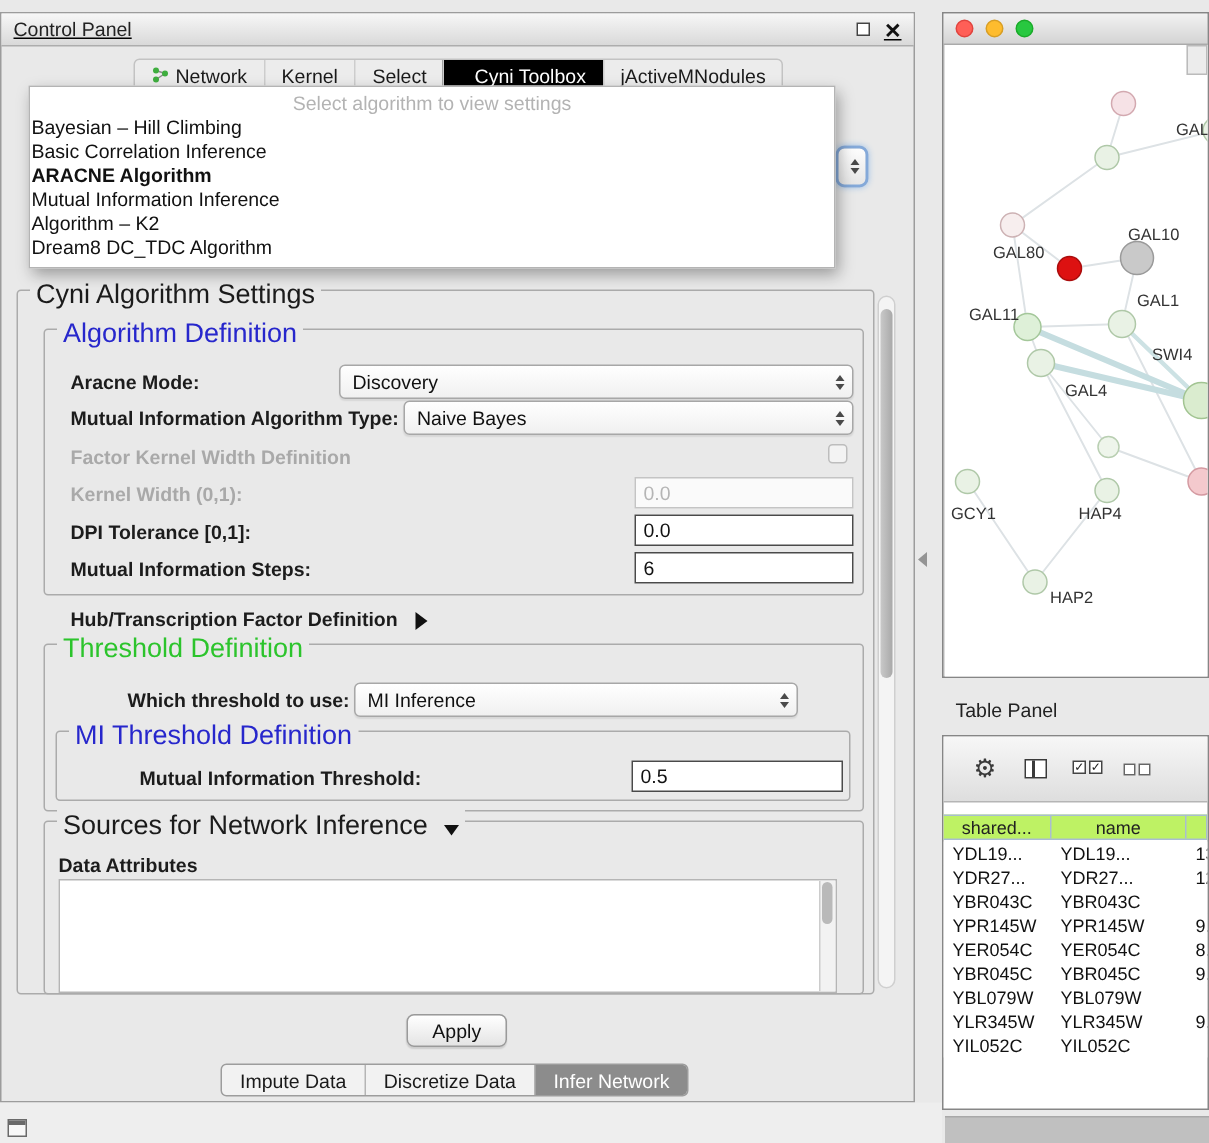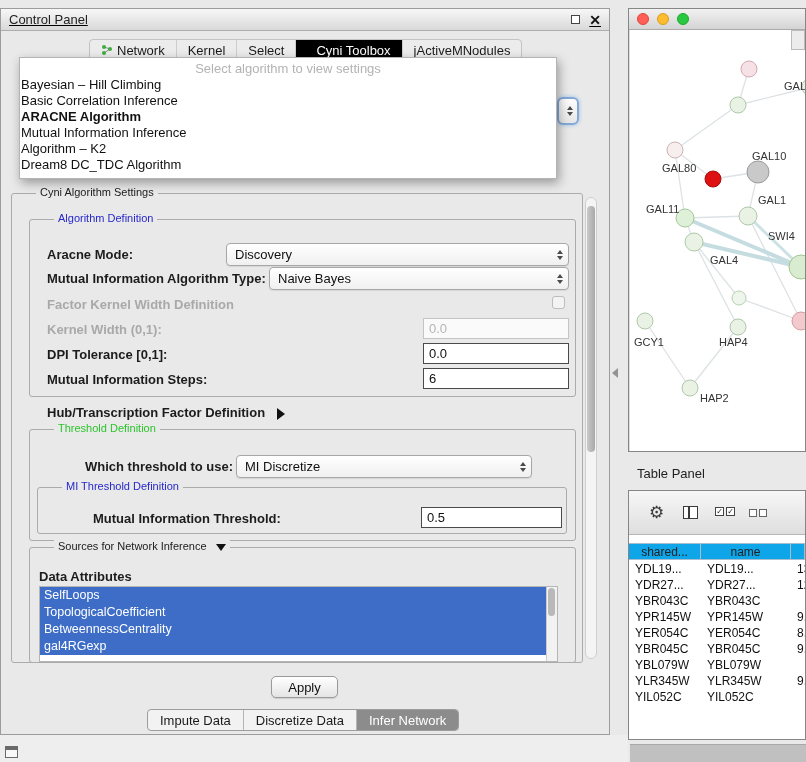--- a/index.html
+++ b/index.html
@@ -23,21 +23,21 @@
   
   .popup { position:absolute; left:18px; top:48px; width:538px; background:#fff; border:1px solid #b4b4b4; box-shadow:2px 4px 10px rgba(0,0,0,0.35); padding:2px 0 5px 0; z-index:50; }
   .popup-placeholder { text-align:center; color:#b3b3b3; font-size:13px; height:17px; line-height:17px; }
   .popup-item { font-size:13px; color:#111; height:16px; line-height:16px; padding-left:1px; white-space:nowrap; }
   .popup-item.selected { font-weight:bold; }
 
   .combo-fragment { position:absolute; left:556px; top:88px; width:22px; height:28px; background:linear-gradient(#fdfdfd,#e6e6e6); border:2px solid #84a9d9; border-radius:6px; box-shadow:0 0 4px #9cc0e8; z-index:40; display:flex; align-items:center; justify-content:center; }
 
   
   .groupbox { position:absolute; border:1px solid #ababab; border-radius:3px; }
-  .group-title { position:absolute; top:-8px; left:8px; background:#e9e9e9; padding:0 4px; font-size:11px; color:#1b1b1b; white-space:nowrap;margin-left:16px; }
+  .group-title { position:absolute; top:-8px; left:8px; background:#e9e9e9; padding:0 4px; font-size:18px; color:#1b1b1b; white-space:nowrap; }
   .group-title.blue { color:#2727cc; }
   .group-title.green { color:#2cc42c; }
 
   .lbl { position:absolute; font-size:13px; font-weight:bold; color:#1c1c1c; white-space:nowrap; }
   .lbl.disabled { color:#a9a9a9; }
 
   .combo { position:absolute; height:23px; background:linear-gradient(#ffffff,#f0f0f0); border:1px solid #a7a7a7; border-radius:4px; display:flex; align-items:center; padding:0 5px 0 8px; font-size:13px; color:#111; box-shadow:0 1px 1px rgba(0,0,0,0.08); }
   .combo-value { flex:1; white-space:nowrap; overflow:hidden; }
   .combo-arrows { display:flex; flex-direction:column; gap:2px; margin-left:4px; }
   .tri-up { width:0; height:0; border-left:3.5px solid transparent; border-right:3.5px solid transparent; border-bottom:4px solid #4a4a4a; }
@@ -82,21 +82,21 @@
   .tp-label { position:absolute; left:637px; top:466px; font-size:13px; color:#222; }
   #tp { position:absolute; left:628px; top:490px; width:178px; height:250px; border:1px solid #868686; background:#fff; overflow:hidden; }
   .tp-toolbar { height:44px; background:linear-gradient(#f7f7f7,#dedede); border-bottom:1px solid #b5b5b5; position:relative; }
   .gear-icon { position:absolute; left:20px; top:11px; font-size:17px; color:#3a3a3a; }
   .col-icon { position:absolute; left:54px; top:15px; width:15px; height:13px; border:1.5px solid #3a3a3a; background:#fff; }
   .col-icon::after { content:""; position:absolute; left:4px; top:0; width:1.5px; height:100%; background:#3a3a3a; }
   .chk-pair { position:absolute; left:86px; top:16px; display:flex; gap:2px; }
   .chk-pair .cb { width:9px; height:9px; border:1px solid #444; font-size:8px; line-height:8px; color:#222; text-align:center; background:#fff; }
   .box-pair { position:absolute; left:120px; top:18px; display:flex; gap:2px; }
   .box-pair .bx { width:8px; height:8px; border:1px solid #666; background:#fff; }
-  .tp-header { position:absolute; left:0; top:52px; width:100%; height:17px; background:#0ea5e9; border-top:1px solid #a9bdd1; border-bottom:1px solid #a9bdd1; display:flex; font-size:12px; color:#222; }
+  .tp-header { position:absolute; left:0; top:52px; width:100%; height:17px; background:#bef264; border-top:1px solid #a9bdd1; border-bottom:1px solid #a9bdd1; display:flex; font-size:12px; color:#222; }
   .tp-hcell { border-right:1px solid #a9bdd1; display:flex; align-items:center; justify-content:center; overflow:hidden; white-space:nowrap; }
   .tp-rows { position:absolute; left:0; top:70px; width:100%; }
   .tp-row { display:flex; height:16px; font-size:12px; color:#111; align-items:center; background:#fff; }
   .tp-cell { padding-left:6px; overflow:hidden; white-space:nowrap; }
   .c0 { width:72px; } .c1 { width:90px; } .c2 { flex:1; }
 
   
   .bottom-left-strip { position:absolute; left:0; top:735px; width:628px; height:27px; background:#eeeeee; }
   .bottom-right-strip { position:absolute; left:630px; top:744px; width:176px; height:18px; background:#c0c0c0; border-top:1px solid #a8a8a8; }
   .mini-panel-icon { position:absolute; left:5px; top:746px; width:13px; height:12px; border:1.5px solid #6a6a6a; background:#f8f8f8; }
@@ -201,47 +201,41 @@
       <span>Hub/Transcription Factor Definition</span>
       <span class="hub-arrow"></span>
     </span>
 
     <div class="groupbox" style="left:28px; top:420px; width:547px; height:112px;">
       <span class="group-title green">Threshold Definition</span>
     </div>
 
     <span class="lbl" style="left:84px; top:450px;">Which threshold to use:</span>
     <div class="combo" style="left:235px; top:446px; width:296px;">
-      <span class="combo-value">MI Discretize</span>
+      <span class="combo-value">MI Inference</span>
       <span class="combo-arrows">
           <i class="tri-up"></i>
           <i class="tri-dn"></i>
         </span>
     </div>
 
     <div class="groupbox" style="left:36px; top:478px; width:530px; height:47px;">
       <span class="group-title blue">MI Threshold Definition</span>
     </div>
     <span class="lbl" style="left:48px; top:502px;padding-left:44px;">Mutual Information Threshold:</span>
     <input class="tf" style="left: 420px; top: 498px; width: 141px;" value="0.5">
 
     <div class="groupbox" style="left:28px; top:538px; width:547px; height:116px;">
       <span class="group-title">
         <span>Sources for Network Inference</span>
         <span class="src-arrow"></span>
       </span>
     </div>
     <span class="lbl" style="left:38px; top:560px;">Data Attributes</span>
     <div class="attr-list">
-      <div>
-          <div class="attr-item">SelfLoops</div>
-          <div class="attr-item">TopologicalCoefficient</div>
-          <div class="attr-item">BetweennessCentrality</div>
-          <div class="attr-item">gal4RGexp</div>
-        </div>
       <div class="list-scroll">
           <div class="list-thumb"></div>
         </div>
     </div>
 
     <div class="v-scroll">
         <div class="v-thumb"></div>
       </div>
 
     <div class="btn">Apply</div>

